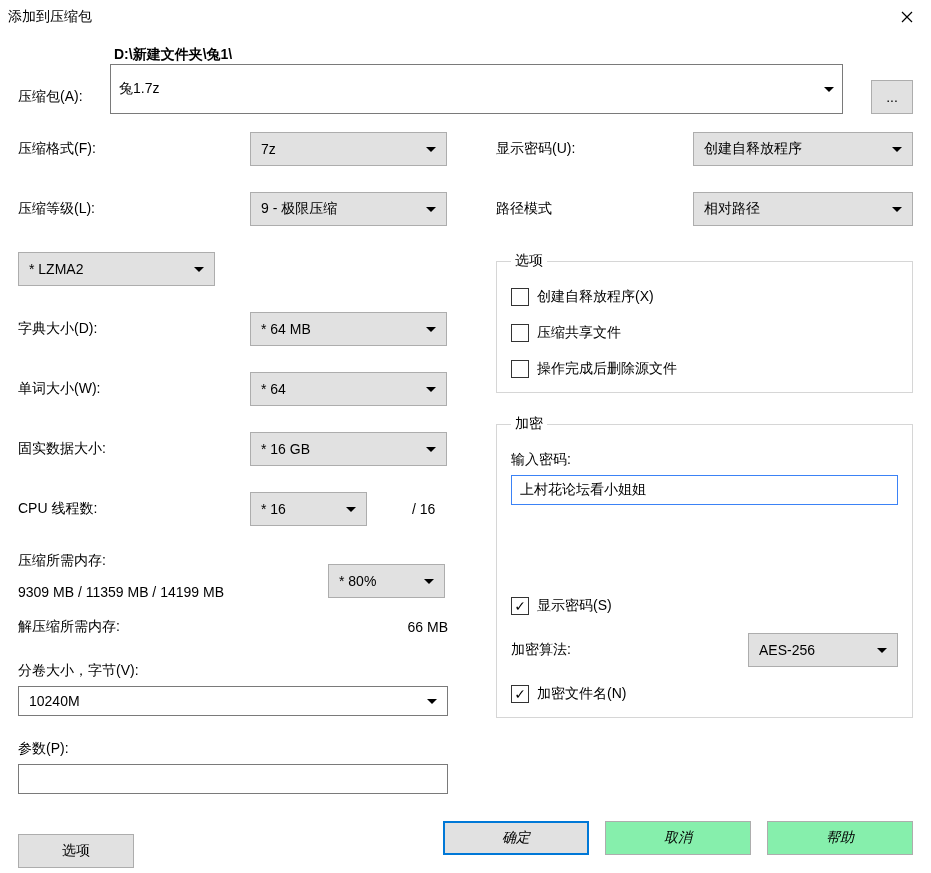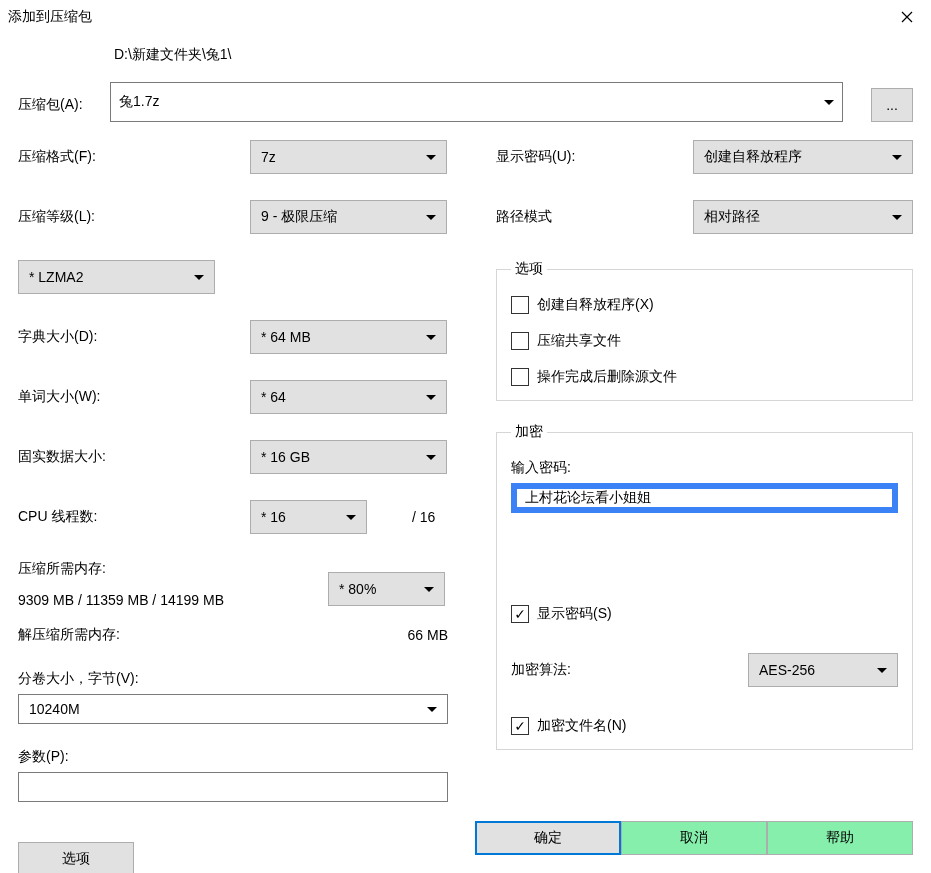--- a/index.html
+++ b/index.html
@@ -30,25 +30,25 @@
       padding: 12px 18px;
     }
     .archive-row {
       display: flex;
       align-items: flex-end;
       gap: 10px;
       margin-bottom: 18px;
     }
     .archive-label { width: 82px; padding-bottom: 8px; }
     .archive-main { flex: 1; }
-    .archive-path { font-size: 14px; margin-bottom: 18px; padding-left: 4px; }
+    .archive-path { font-size: 14px; margin-bottom: 0; padding-left: 4px; font-weight: bold; }
     .archive-combo {
       display: flex; align-items: center;
       border: 1px solid #7a7a7a;
-      height: 40px;
+      height: 50px;
       padding: 0 8px;
       background: #fff;
     }
     .archive-combo input {
       flex: 1; border: none; outline: none; font-size: 14px;
       font-family: inherit;
     }
     .chevron {
       width: 0; height: 0;
       border-left: 5px solid transparent;
@@ -139,32 +139,32 @@
     .checkbox {
       width: 18px; height: 18px; border: 1px solid #333;
       display: flex; align-items: center; justify-content: center;
       background: #fff; cursor: pointer; flex-shrink: 0;
     }
     .checkbox.checked::after {
       content: "✓"; font-size: 14px; line-height: 1;
     }
     .enc-label { margin-bottom: 6px; }
     .enc-input {
-      width: 100%; height: 30px; border: 6px solid #3b82f6;
+      width: 100%; height: 30px; border: 1px solid #3b82f6;
       padding: 0 8px; font-family: inherit; font-size: 14px;
     }
     .enc-gap { height: 92px; }
     .enc-alg-row {
       display: flex; align-items: center; justify-content: space-between;
-      margin: 30px 0;
+      margin: 18px 0;
     }
     .footer {
       position: absolute;
       bottom: 18px; right: 18px;
-      display: flex; gap: 0;
+      display: flex; gap: 16px; font-style: italic;
     }
     .btn {
       width: 146px; height: 34px;
       background: #86efac; border: 1px solid #adadad;
       display: flex; align-items: center; justify-content: center;
       cursor: pointer;
     }
     .btn.primary {
       border: 2px solid #0078d7; background: #e1e1e1;
     }

